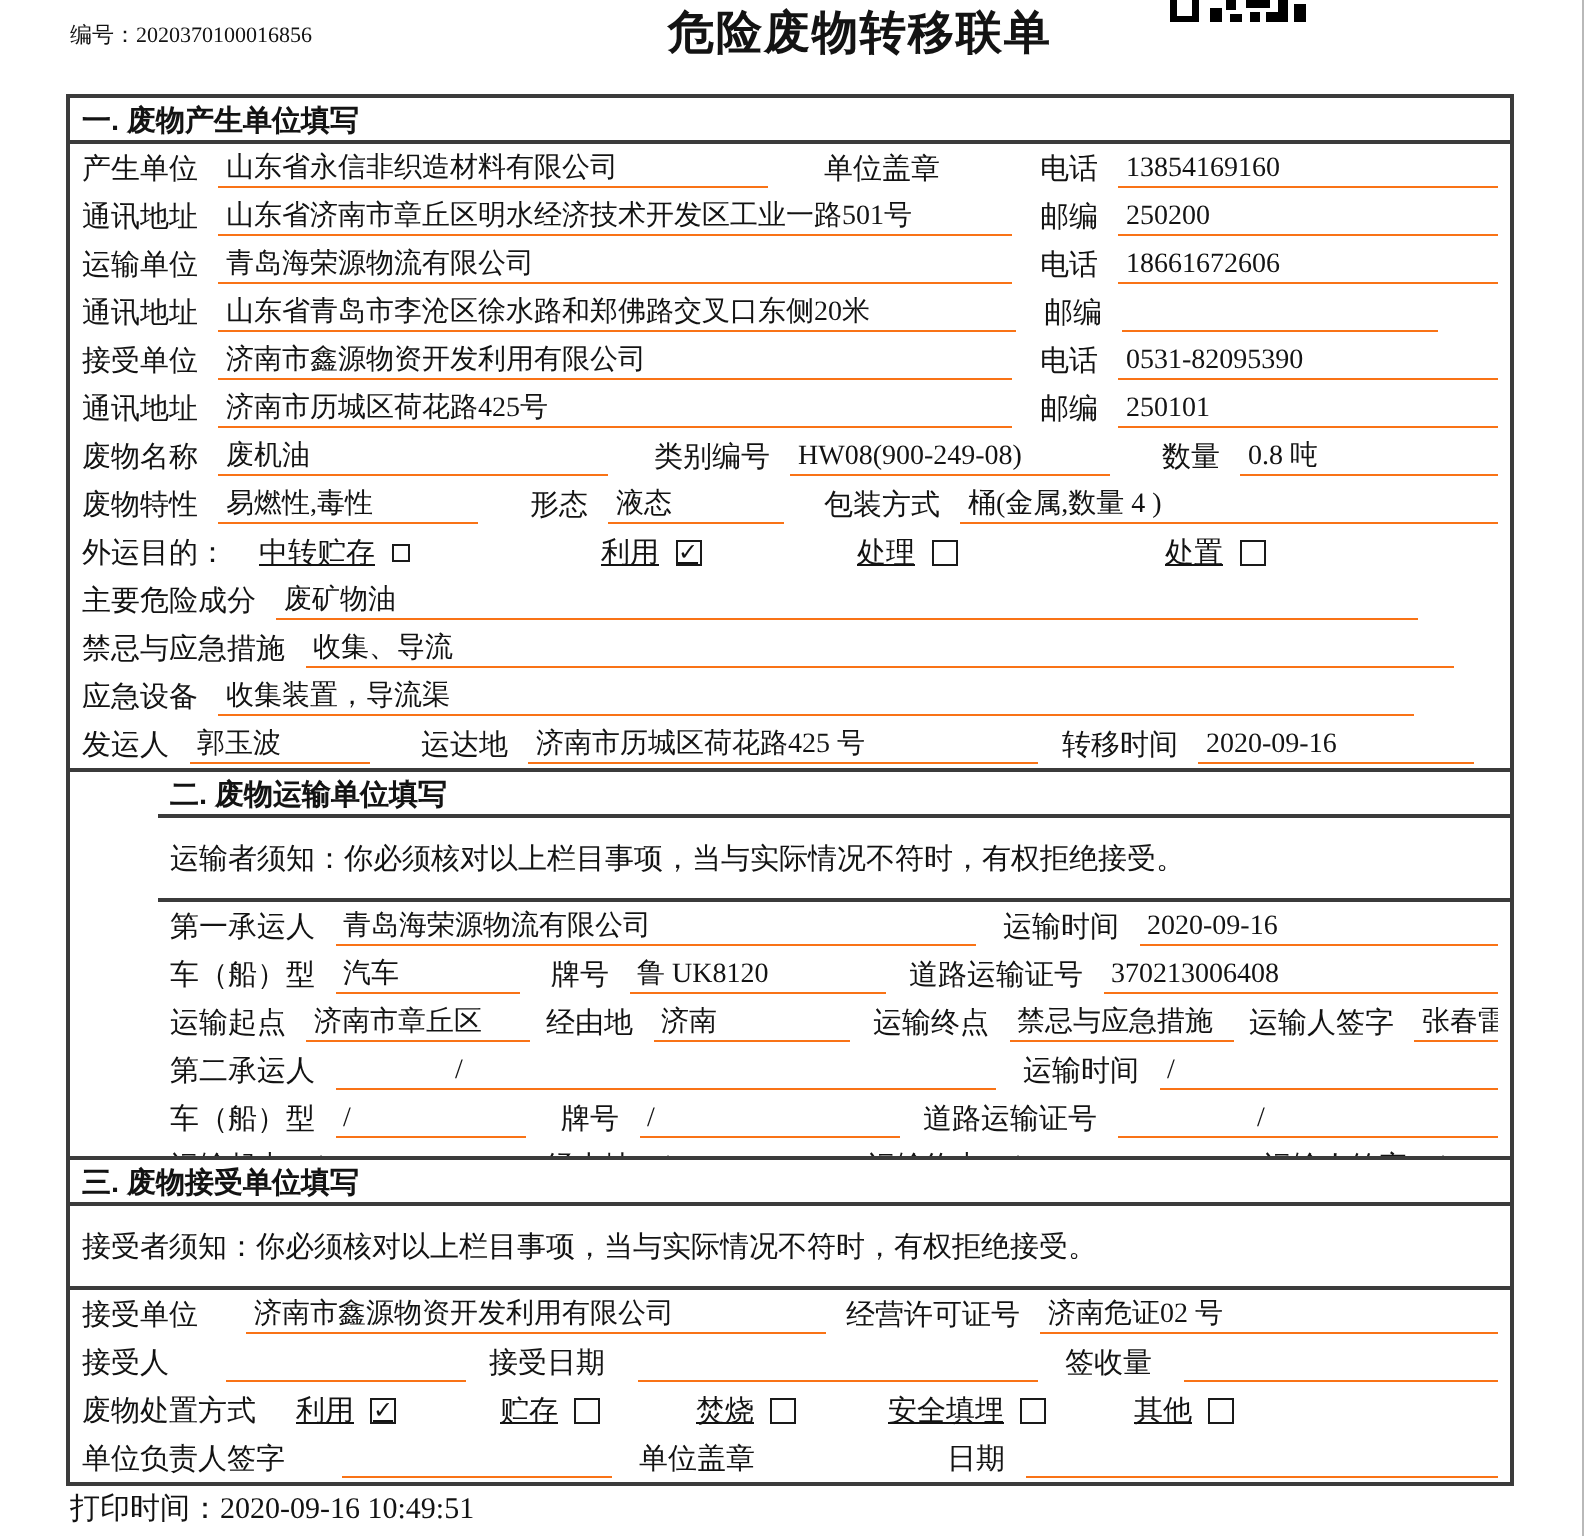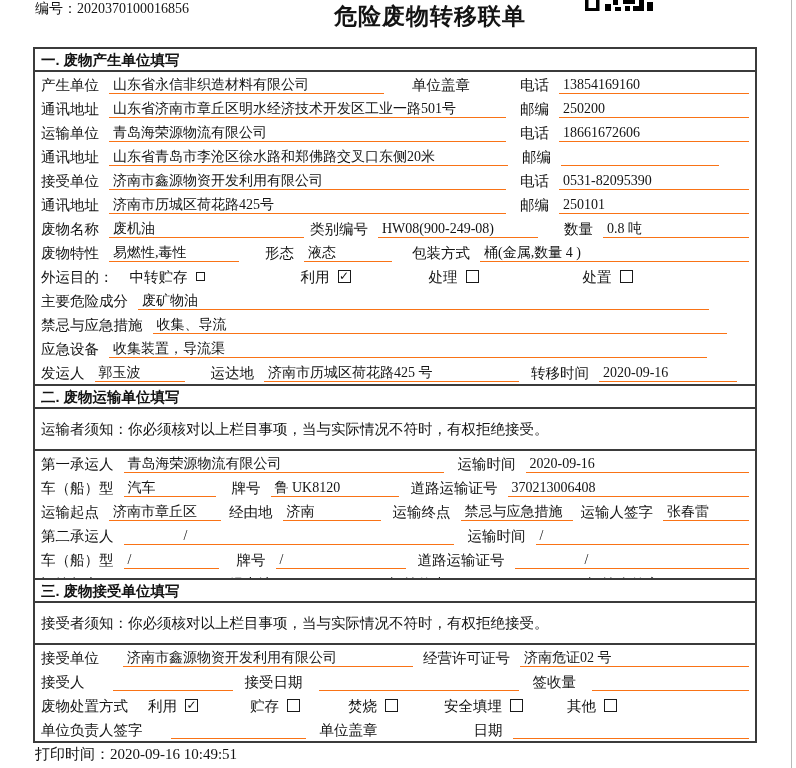--- a/index.html
+++ b/index.html
@@ -3,21 +3,21 @@
 <meta charset="utf-8">
 <style>
   html,body{margin:0;padding:0;}
   body{
     width:796px;height:768px;background:#ffffff;position:relative;
     font-family:"Liberation Serif","DejaVu Serif",serif;color:#131313;
     overflow:hidden;
   }
   .page-edge{position:absolute;right:4px;top:0;width:1px;height:100%;background:#b9b9b9;}
   .qr{position:absolute;left:585px;top:0;width:68px;height:11px;}
-  .serial{position:absolute;left:35px;top:0;font-size:14px;white-space:nowrap;}
+  .serial{position:absolute;left:35px;top:10px;font-size:11px;white-space:nowrap;}
   .doc-title{
     position:absolute;left:430px;top:1px;transform:translateX(-50%);
     font-family:Liberation Mono, monospace;
     font-weight:bold;font-size:23px;white-space:nowrap;letter-spacing:1px;
   }
   .sec{
     position:absolute;left:33px;width:724px;box-sizing:border-box;
     border:2px solid #3b3b3b;background:#fff;
   }
   .sec-head{
@@ -35,30 +35,30 @@
   }
   .lbl{white-space:nowrap;flex-shrink:0;}
   .u{
     border-bottom:1px solid #f97316;margin-left:10px;padding:0 4px;
     white-space:nowrap;overflow:hidden;flex-shrink:0;min-height:18px;
     box-sizing:border-box;font-size:14px;
   }
   .grow{flex:1 1 auto;}
   .ctr{text-align:left;}
   .sp{flex:1 1 auto;}
-  .opt{display:flex;align-items:center;}
+  .opt{display:flex;align-items:center;text-decoration:underline;}
   .cb{
     width:13px;height:13px;box-sizing:border-box;border:1px solid #1a1a1a;
     margin-left:8px;font-size:12px;line-height:11px;text-align:center;
     font-family:"DejaVu Sans",sans-serif;flex-shrink:0;
   }
   .cb-sm{width:9px;height:9px;margin-bottom:1px;}
   .footer{position:absolute;left:35px;top:745px;font-size:15px;white-space:nowrap;}
   .s1{top:47px;}
-  .s2{top:384px;}
+  .s2{top:384px;padding-left:44px;}
   .s3{top:578px;}
 </style>
 </head>
 <body>
 
 <div class="page">
 
   <div class="page-edge"></div>
 
   <svg class="qr" viewBox="0 0 68 11" xmlns="http://www.w3.org/2000/svg">
@@ -122,21 +122,21 @@
     <div class="row">
       <span class="lbl">通讯地址</span>
       <span class="u grow">济南市历城区荷花路425号</span>
       <span class="lbl" style="margin-left:14px">邮编</span>
       <span class="u" style="width:190px">250101</span>
     </div>
 
     <div class="row">
       <span class="lbl">废物名称</span>
       <span class="u" style="width:195px">废机油</span>
-      <span class="lbl" style="margin-left:6px">类别编号</span>
+      <span class="lbl" style="margin-left:23px">类别编号</span>
       <span class="u" style="width:160px">HW08(900-249-08)</span>
       <span class="lbl" style="margin-left:26px">数量</span>
       <span class="u grow">0.8 吨</span>
     </div>
 
     <div class="row">
       <span class="lbl">废物特性</span>
       <span class="u" style="width:130px">易燃性,毒性</span>
       <span class="lbl" style="margin-left:26px">形态</span>
       <span class="u" style="width:88px">液态</span>

